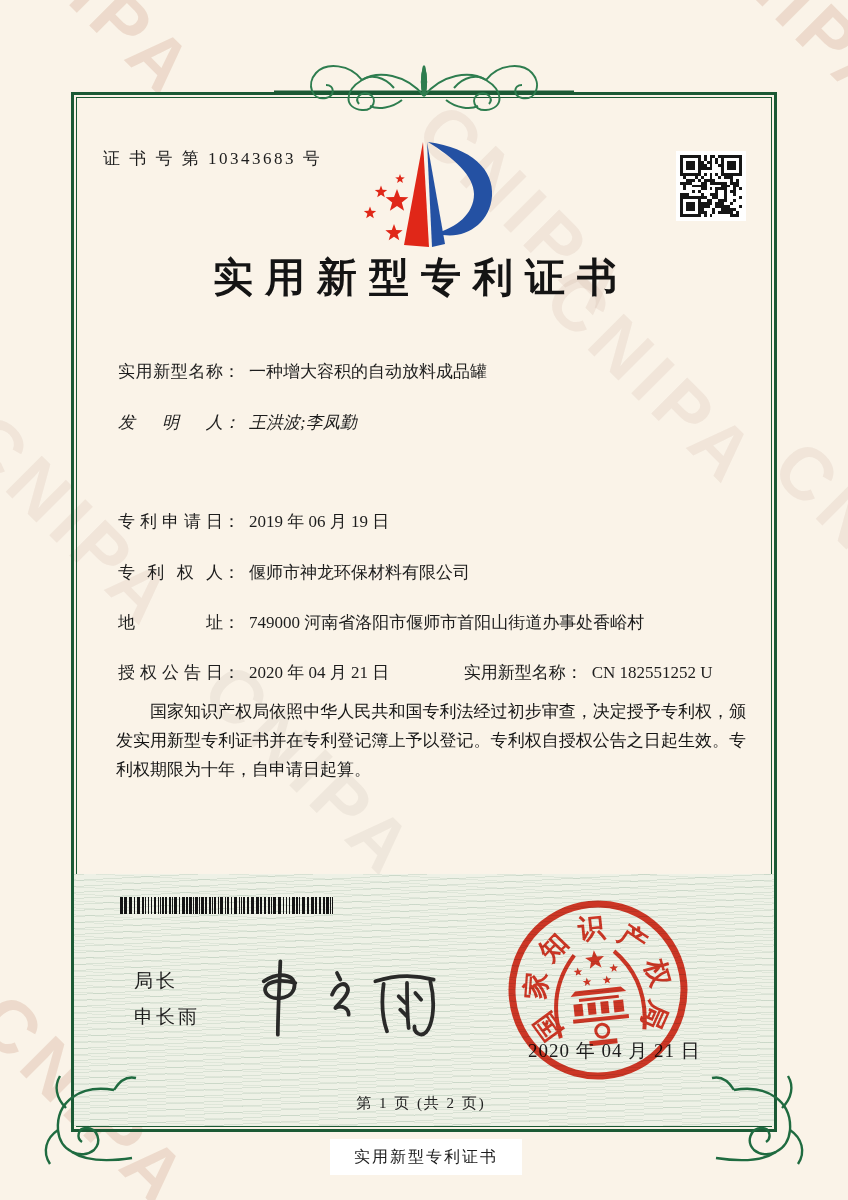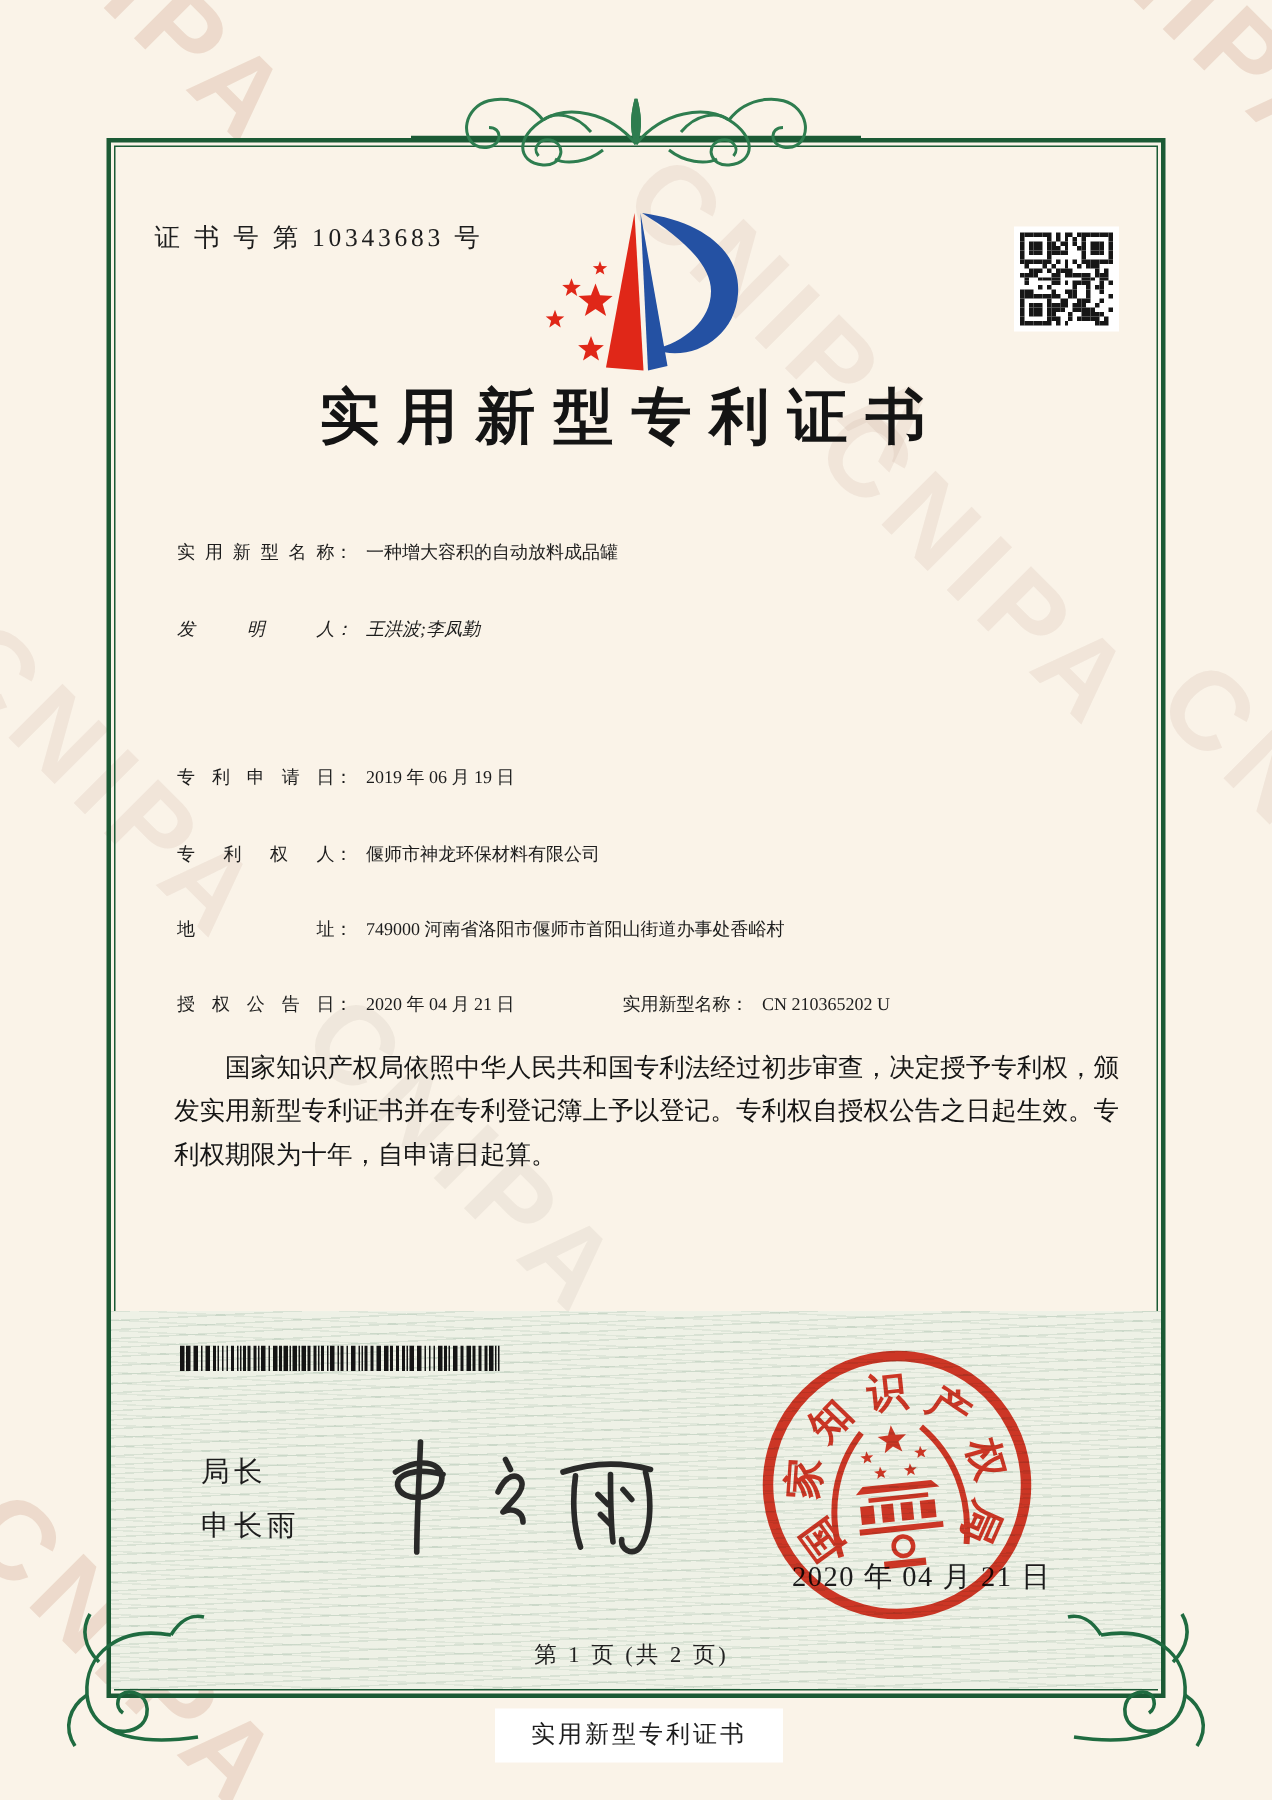--- a/index.html
+++ b/index.html
@@ -30,21 +30,21 @@
     background:
       repeating-linear-gradient(177deg, rgba(27,90,53,.10) 0 1px, rgba(0,0,0,0) 1px 6px),
       repeating-linear-gradient(183deg, rgba(27,90,53,.07) 0 1px, rgba(0,0,0,0) 1px 7px),
       #eef1e6;
   }
   #certno{left:103px; top:147px; font-size:17px; letter-spacing:2.5px;}
   #title{
     left:71px; top:250px; width:700px; text-align:center;
     font-size:40px; font-weight:bold; letter-spacing:12px; color:#141414;
   }
-  .frow{position:absolute; left:118px; font-size:12px; white-space:nowrap;}
+  .frow{position:absolute; left:118px; font-size:17px; white-space:nowrap;}
   .flabel{display:inline-block; width:105px; text-align:justify; text-align-last:justify; vertical-align:bottom;}
   .fval{margin-left:9px;}
   #paras{left:116px; top:697px; width:630px; font-size:17px; line-height:29px; text-align:justify; color:#151515;}
   #paras p{margin:0; text-indent:2em;}
   
   #barcode{left:120px; top:897px; width:216px; height:17px; font-size:0; overflow:hidden;}
   #barcode .bar{display:inline-block; height:100%; background:#141414; vertical-align:top;}
   #bureau-title{left:134px; top:968px; font-size:19px; letter-spacing:3px;}
   #bureau-name{left:134px; top:1004px; font-size:19px; letter-spacing:3px;}
   
@@ -586,21 +586,21 @@
   </div>
   <div class="frow" style="top:561px;">
     <span class="flabel">专利权人</span><span>：</span><span class="fval">偃师市神龙环保材料有限公司</span>
   </div>
   <div class="frow" style="top:611px;">
     <span class="flabel">地址</span><span>：</span><span class="fval">749000 河南省洛阳市偃师市首阳山街道办事处香峪村</span>
   </div>
   <div class="frow" style="top:661px;">
     <span class="flabel">授权公告日</span><span>：</span><span class="fval">2020 年 04 月 21 日</span>
     <span style="display:inline-block; width:66px;"></span>
-    <span>实用新型名称</span><span>：</span><span class="fval">CN 210365202 U</span>
+    <span>实用新型名称</span><span>：</span><span class="fval">CN 182551252 U</span>
   </div>
 
   <div class="abs" id="paras">
     <p>国家知识产权局依照中华人民共和国专利法经过初步审查，决定授予专利权，颁发实用新型专利证书并在专利登记簿上予以登记。专利权自授权公告之日起生效。专利权期限为十年，自申请日起算。</p>
   </div>
 
   <div class="abs" id="barcode"><span class="bar" style="width: 3px; margin-right: 1px;"></span><span class="bar" style="width: 3px; margin-right: 2px;"></span><span class="bar" style="width: 3px; margin-right: 2px;"></span><span class="bar" style="width: 1px; margin-right: 2px;"></span><span class="bar" style="width: 3px; margin-right: 2px;"></span><span class="bar" style="width: 2px; margin-right: 1px;"></span><span class="bar" style="width: 1px; margin-right: 2px;"></span><span class="bar" style="width: 1px; margin-right: 2px;"></span><span class="bar" style="width: 1px; margin-right: 2px;"></span><span class="bar" style="width: 2px; margin-right: 2px;"></span><span class="bar" style="width: 1px; margin-right: 1px;"></span><span class="bar" style="width: 1px; margin-right: 1px;"></span><span class="bar" style="width: 2px; margin-right: 1px;"></span><span class="bar" style="width: 2px; margin-right: 2px;"></span><span class="bar" style="width: 2px; margin-right: 1px;"></span><span class="bar" style="width: 1px; margin-right: 1px;"></span><span class="bar" style="width: 3px; margin-right: 2px;"></span><span class="bar" style="width: 1px; margin-right: 2px;"></span><span class="bar" style="width: 3px; margin-right: 1px;"></span><span class="bar" style="width: 2px; margin-right: 1px;"></span><span class="bar" style="width: 3px; margin-right: 1px;"></span><span class="bar" style="width: 1px; margin-right: 1px;"></span><span class="bar" style="width: 3px; margin-right: 1px;"></span><span class="bar" style="width: 1px; margin-right: 1px;"></span><span class="bar" style="width: 3px; margin-right: 1px;"></span><span class="bar" style="width: 2px; margin-right: 2px;"></span><span class="bar" style="width: 2px; margin-right: 1px;"></span><span class="bar" style="width: 1px; margin-right: 1px;"></span><span class="bar" style="width: 2px; margin-right: 2px;"></span><span class="bar" style="width: 1px; margin-right: 1px;"></span><span class="bar" style="width: 3px; margin-right: 2px;"></span><span class="bar" style="width: 1px; margin-right: 1px;"></span><span class="bar" style="width: 2px; margin-right: 2px;"></span><span class="bar" style="width: 1px; margin-right: 2px;"></span><span class="bar" style="width: 3px; margin-right: 2px;"></span><span class="bar" style="width: 1px; margin-right: 1px;"></span><span class="bar" style="width: 1px; margin-right: 1px;"></span><span class="bar" style="width: 2px; margin-right: 2px;"></span><span class="bar" style="width: 2px; margin-right: 2px;"></span><span class="bar" style="width: 3px; margin-right: 2px;"></span><span class="bar" style="width: 3px; margin-right: 1px;"></span><span class="bar" style="width: 2px; margin-right: 2px;"></span><span class="bar" style="width: 2px; margin-right: 2px;"></span><span class="bar" style="width: 2px; margin-right: 1px;"></span><span class="bar" style="width: 1px; margin-right: 1px;"></span><span class="bar" style="width: 3px; margin-right: 2px;"></span><span class="bar" style="width: 3px; margin-right: 2px;"></span><span class="bar" style="width: 1px; margin-right: 2px;"></span><span class="bar" style="width: 1px; margin-right: 2px;"></span><span class="bar" style="width: 1px; margin-right: 2px;"></span><span class="bar" style="width: 3px; margin-right: 1px;"></span><span class="bar" style="width: 2px; margin-right: 1px;"></span><span class="bar" style="width: 1px; margin-right: 2px;"></span><span class="bar" style="width: 3px; margin-right: 2px;"></span><span class="bar" style="width: 2px; margin-right: 2px;"></span><span class="bar" style="width: 3px; margin-right: 1px;"></span><span class="bar" style="width: 2px; margin-right: 2px;"></span><span class="bar" style="width: 2px; margin-right: 2px;"></span><span class="bar" style="width: 2px; margin-right: 1px;"></span><span class="bar" style="width: 3px; margin-right: 1px;"></span><span class="bar" style="width: 1px; margin-right: 1px;"></span><span class="bar" style="width: 1px; margin-right: 2px;"></span></div>
 
   <div class="abs" id="bureau-title">局长</div>
   <div class="abs" id="bureau-name">申长雨</div>

